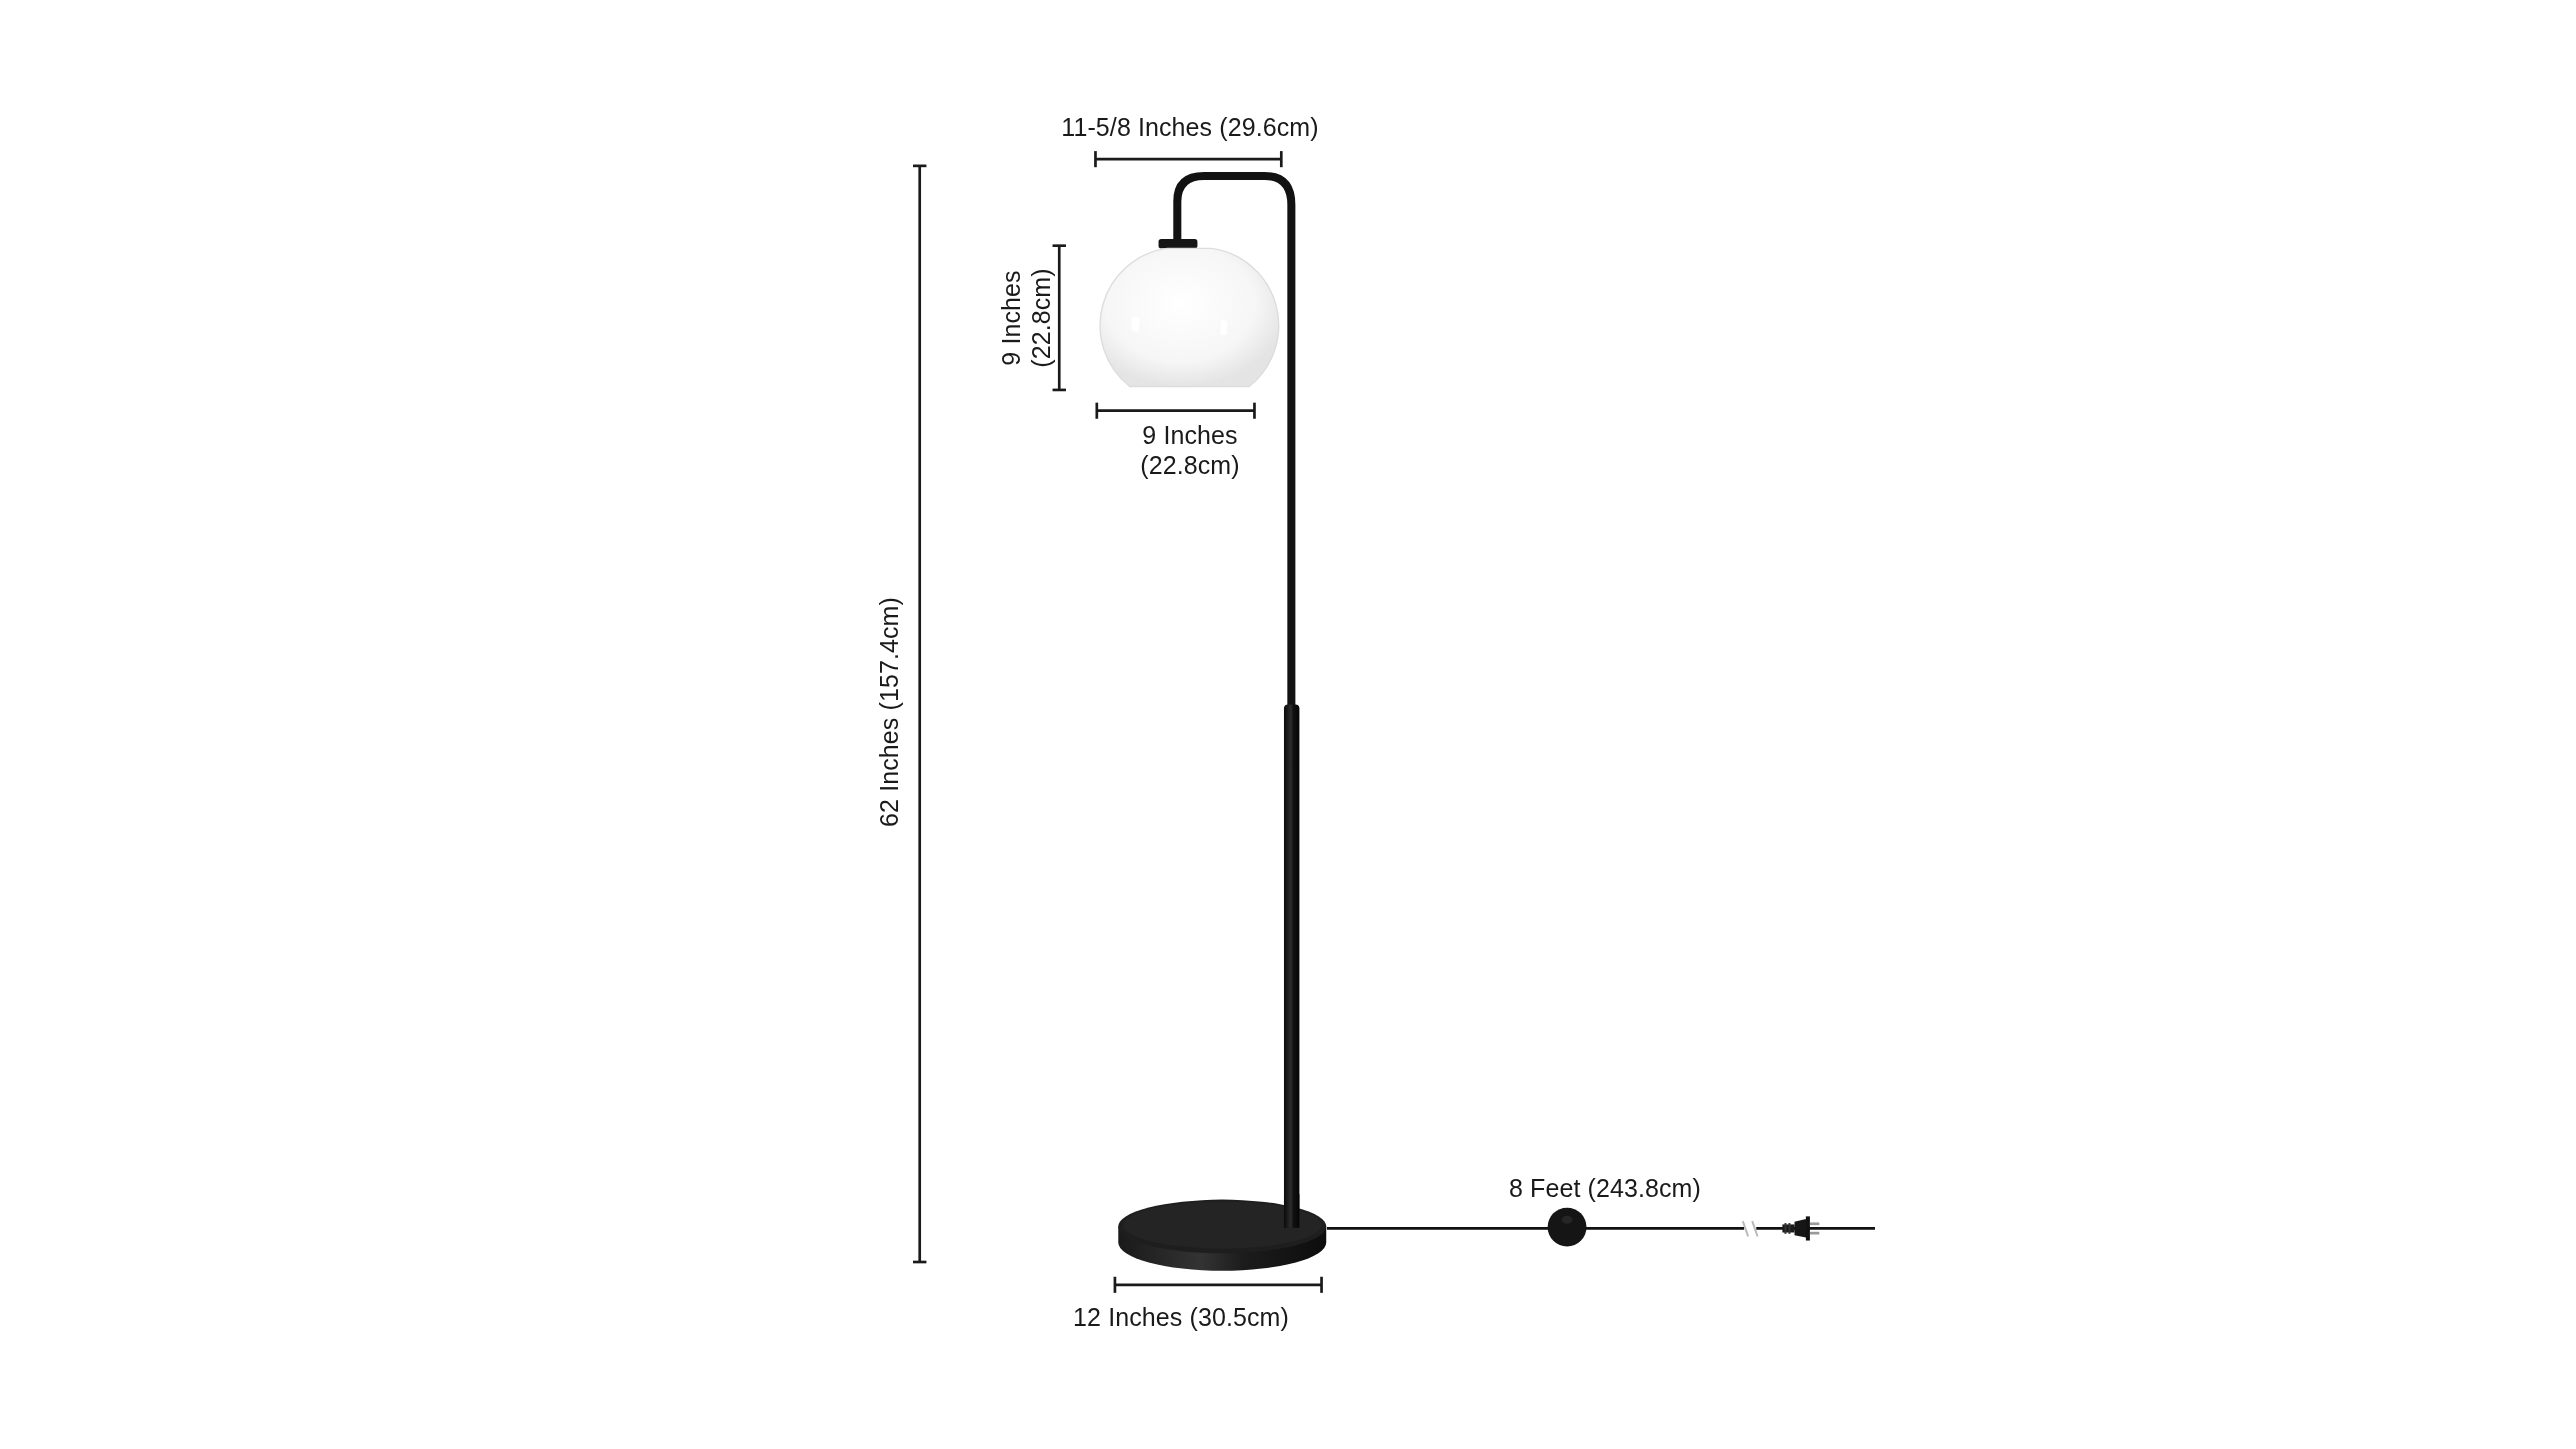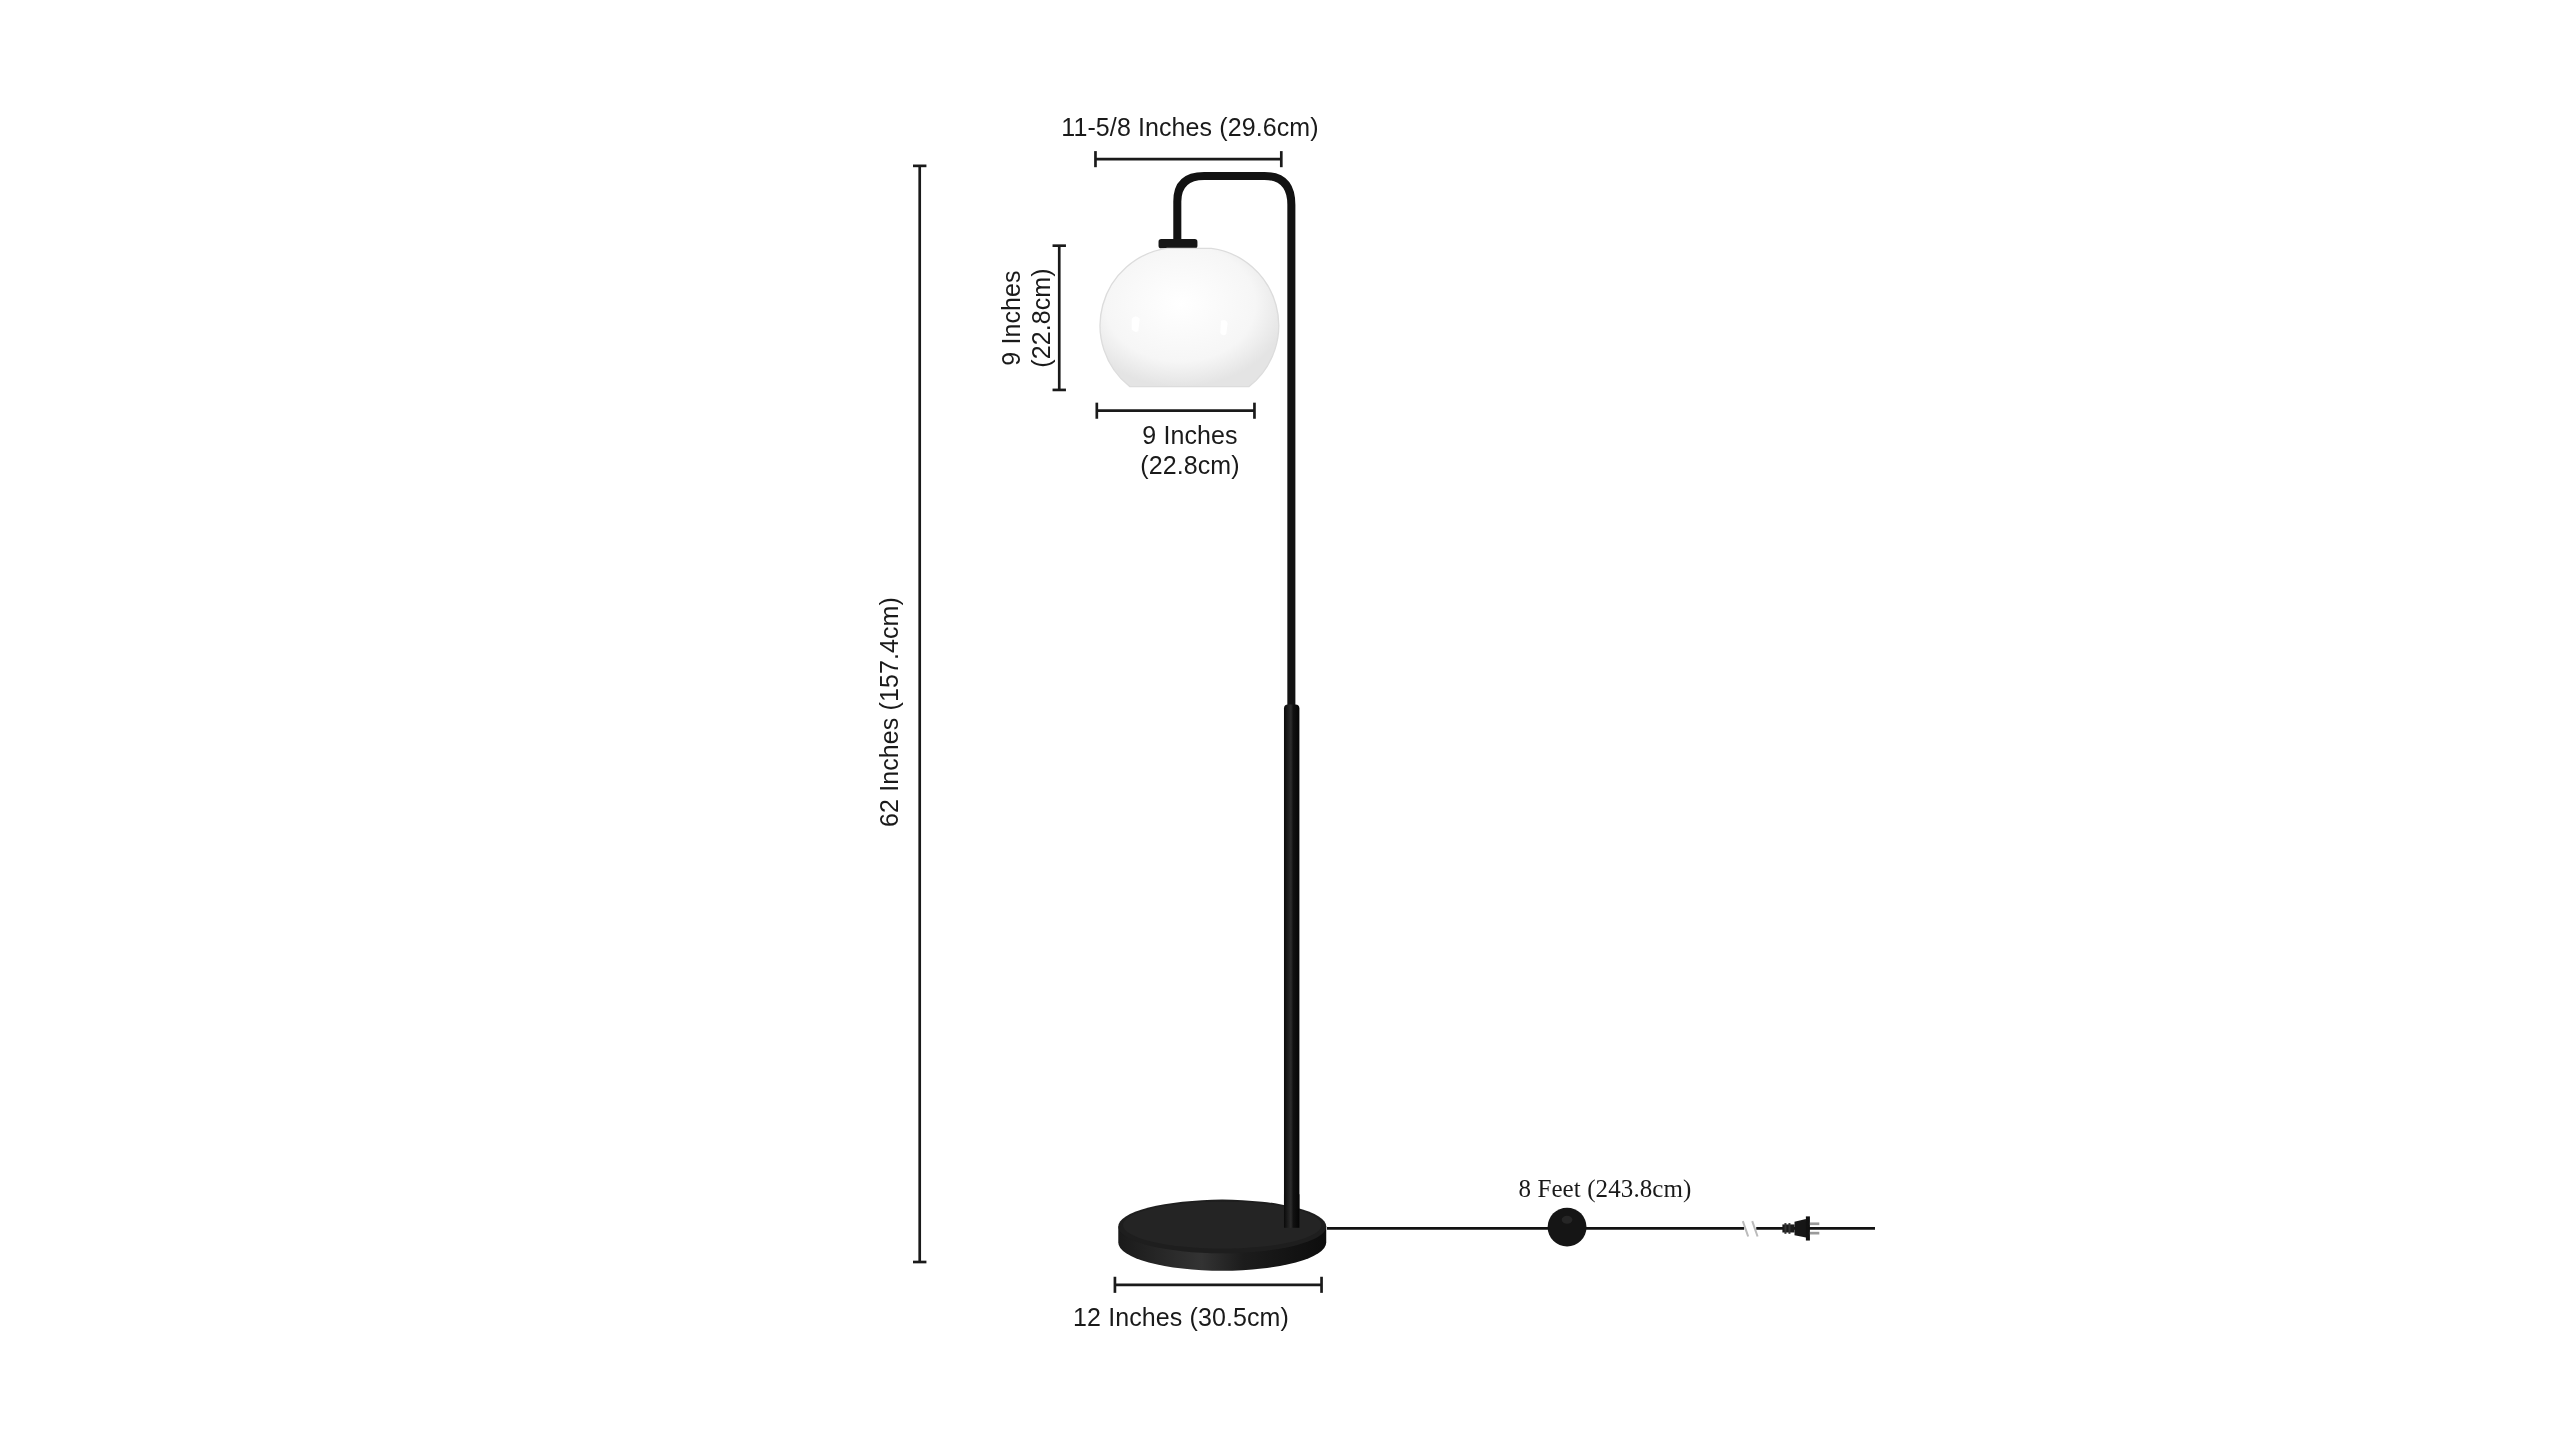--- a/index.html
+++ b/index.html
@@ -146,16 +146,16 @@
 
   <div class="label center stack" style="left:1190px; top:421px;">
     <span>9 Inches</span>
     <span>(22.8cm)</span>
   </div>
 
   <div class="label vertical" style="left:890px; top:712px;">62 Inches (157.4cm)</div>
 
   <div class="label center" style="left:1181px; top:1303px;">12 Inches (30.5cm)</div>
 
-  <div class="label center" style="left:1605px; top:1174px;font-family:Liberation Serif, serif;">8 Feet (243.8cm)</div>
+  <div class="label center" style="left:1605px; top:1174px;">8 Feet (243.8cm)</div>
 
 </div>
 
 
 </body></html>

